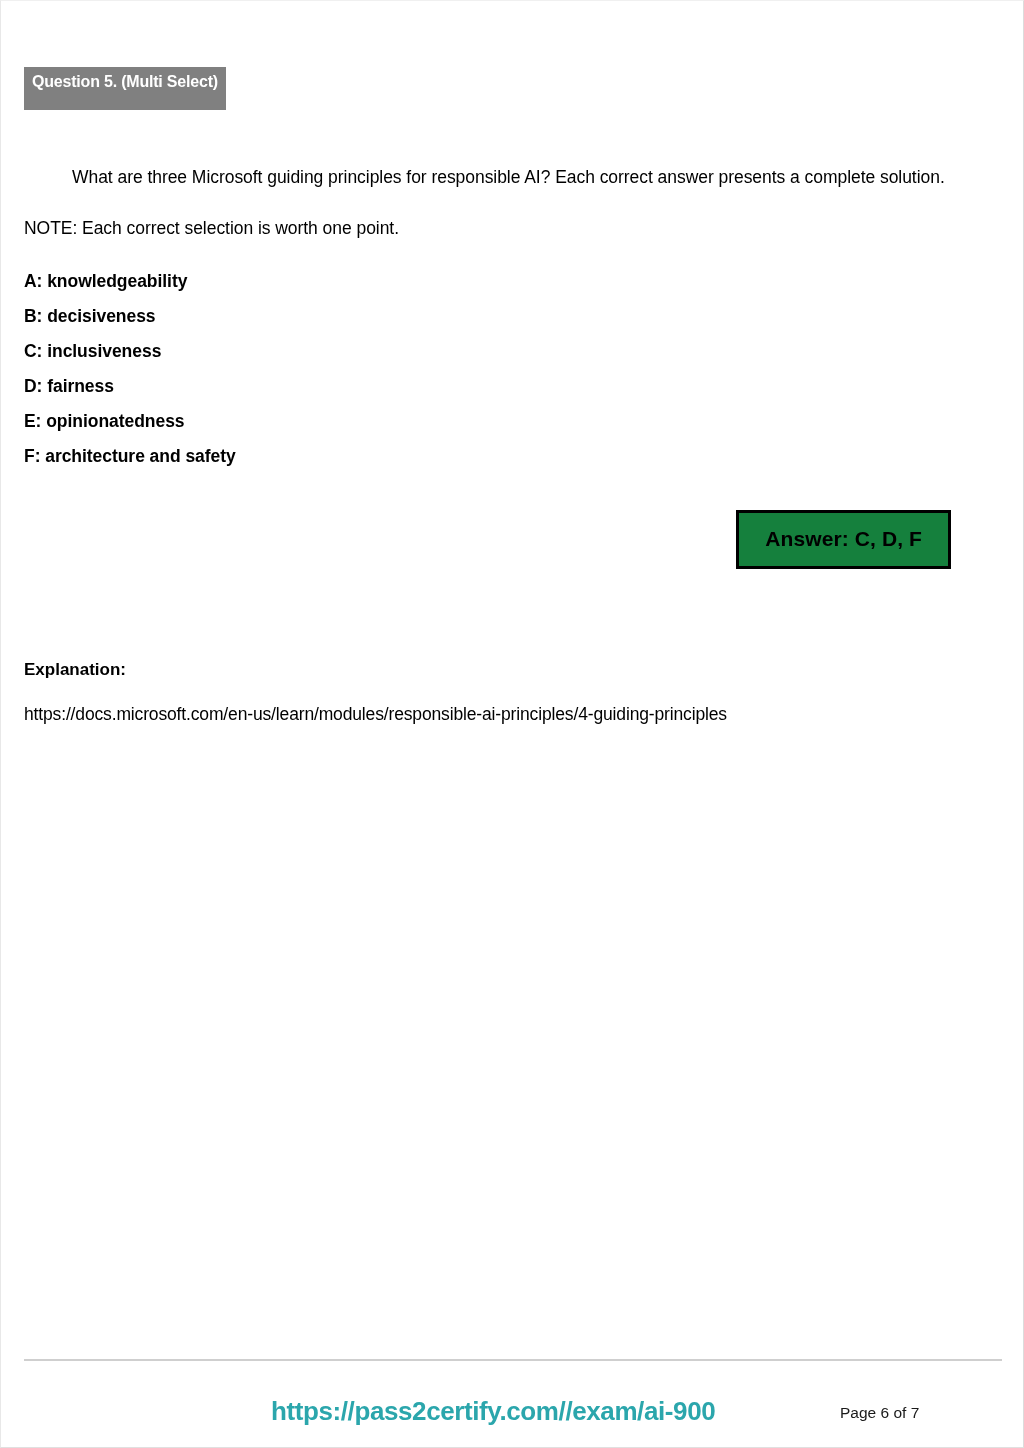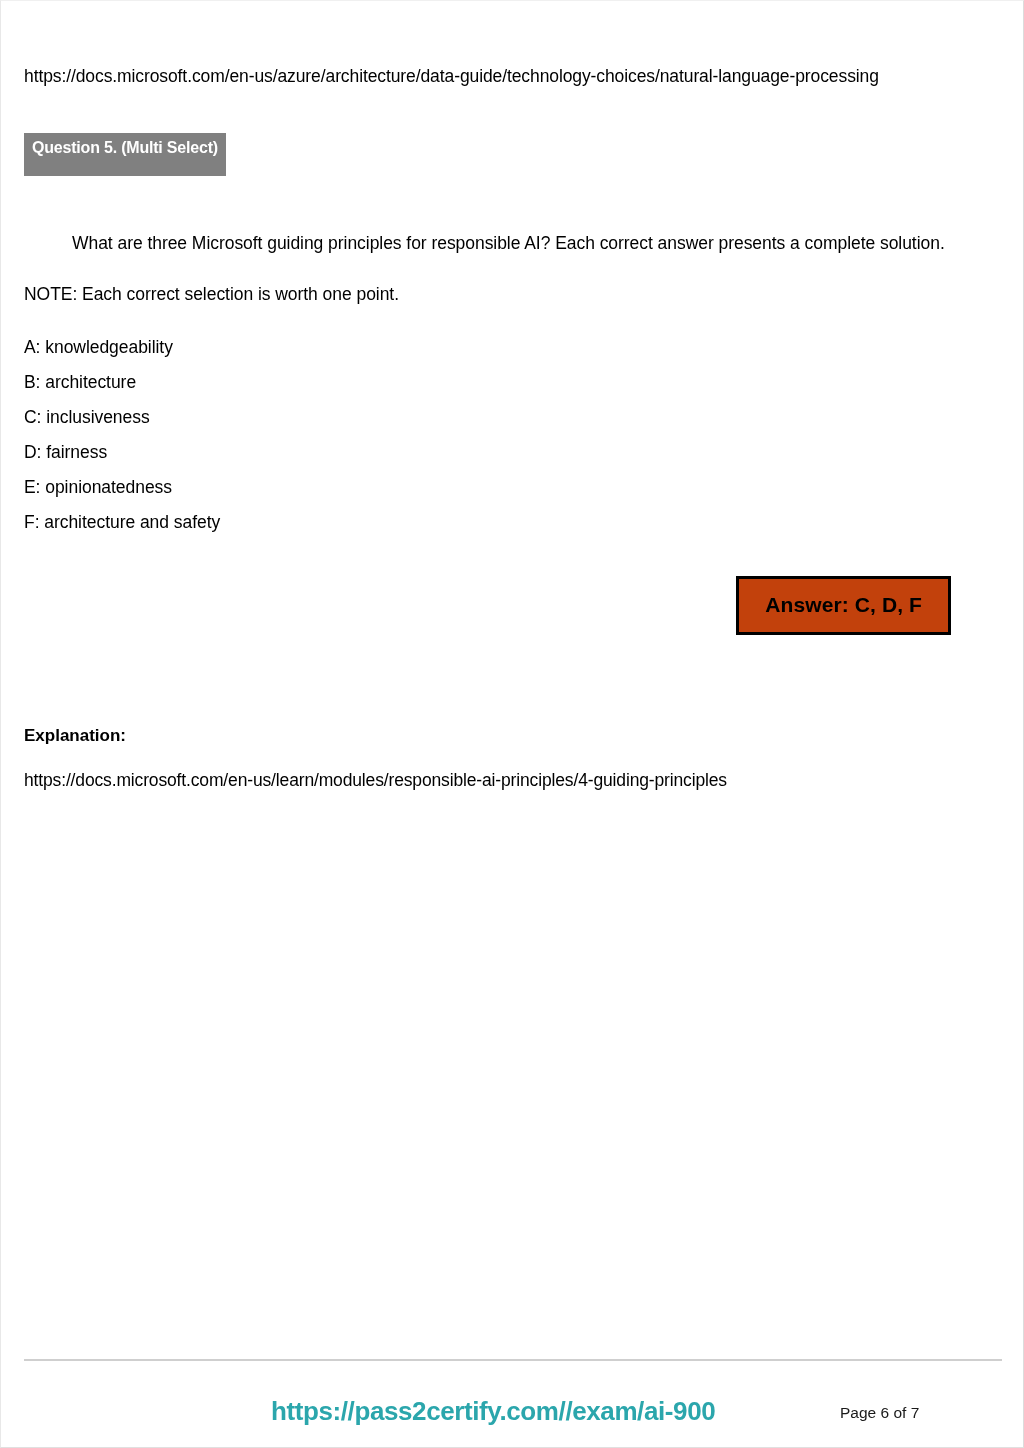--- a/index.html
+++ b/index.html
@@ -75,37 +75,38 @@
     margin-top: 22px;
     list-style: none;
     padding: 0;
   }
   .option-item {
     font-size: 17.5px;
     line-height: 35px;
     color: #000000;
     letter-spacing: -0.05px;
     white-space: nowrap;
+    font-weight: bold;
   }
 
   
   .answer-row {
     margin-top: 36px;
     display: flex;
     justify-content: flex-end;
     padding-right: 35px;
   }
   .answer-box {
     border: 3px solid #000000;
     padding: 14px 26px 16px 26px;
     font-size: 21px;
     font-weight: bold;
     color: #000000;
     letter-spacing: 0.1px;
-    background: #c2410c;
+    background: #15803d;
     line-height: 1.1;
   }
 
   
   .explanation-label {
     margin-top: 89px;
     font-size: 17px;
     font-weight: bold;
     color: #000000;
     line-height: 24px;
@@ -157,33 +158,32 @@
     white-space: nowrap;
   }
 </style>
 </head>
 <body>
 
 <div class="page">
 
   <div class="content">
 
-    <p class="source-url">https://docs.microsoft.com/en-us/azure/architecture/data-guide/technology-choices/natural-language-processing</p>
 
     <div class="question-band">
       <span>Question 5. (Multi Select)</span>
     </div>
 
     <p class="question-text">What are three Microsoft guiding principles for responsible AI? Each correct answer presents a complete solution.</p>
 
     <p class="note-text">NOTE: Each correct selection is worth one point.</p>
 
     <ul class="options">
       <li class="option-item">A: knowledgeability</li>
-      <li class="option-item">B: architecture</li>
+      <li class="option-item">B: decisiveness</li>
       <li class="option-item">C: inclusiveness</li>
       <li class="option-item">D: fairness</li>
       <li class="option-item">E: opinionatedness</li>
       <li class="option-item">F: architecture and safety</li>
     </ul>
 
     <div class="answer-row">
       <div class="answer-box">Answer: C, D, F</div>
     </div>
 

